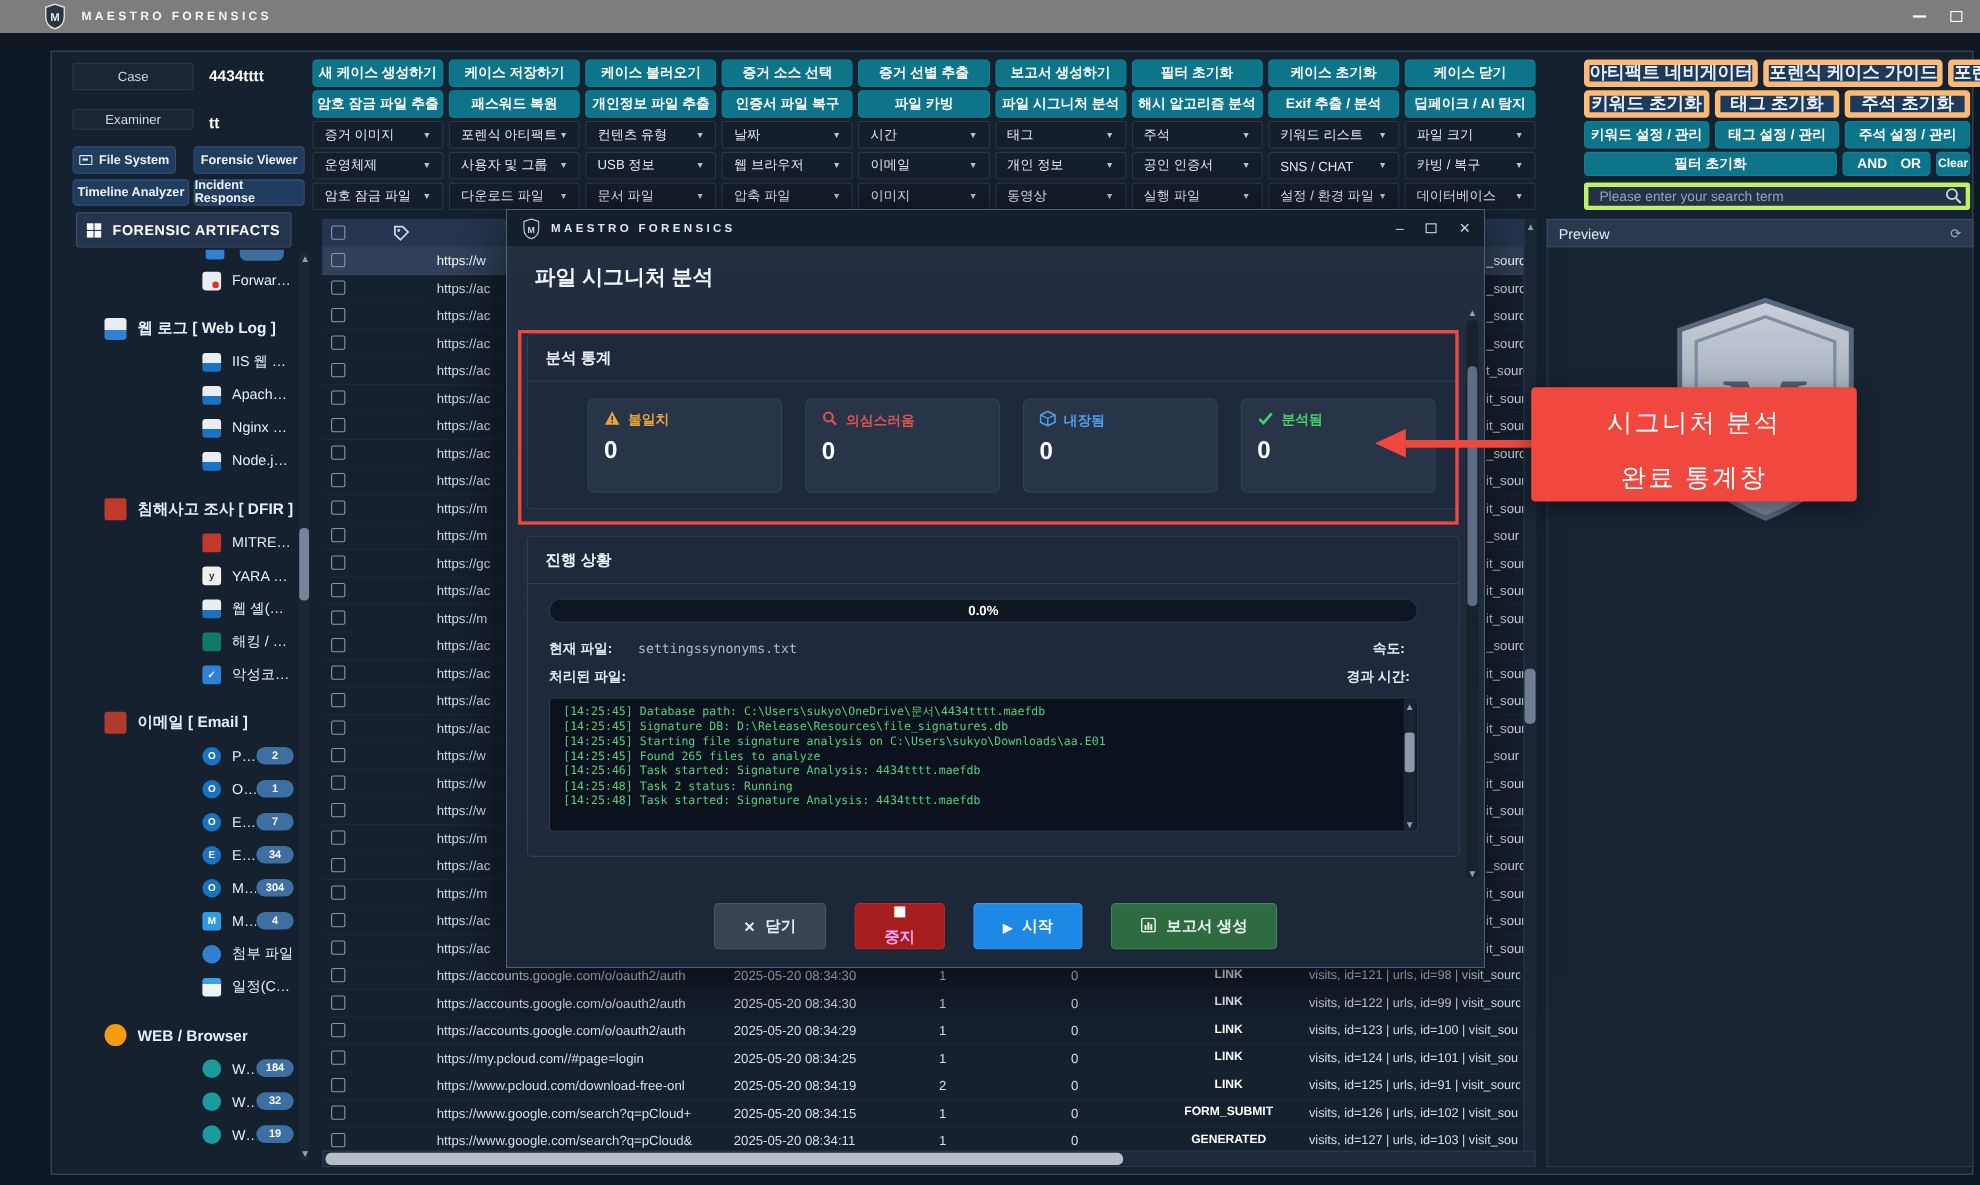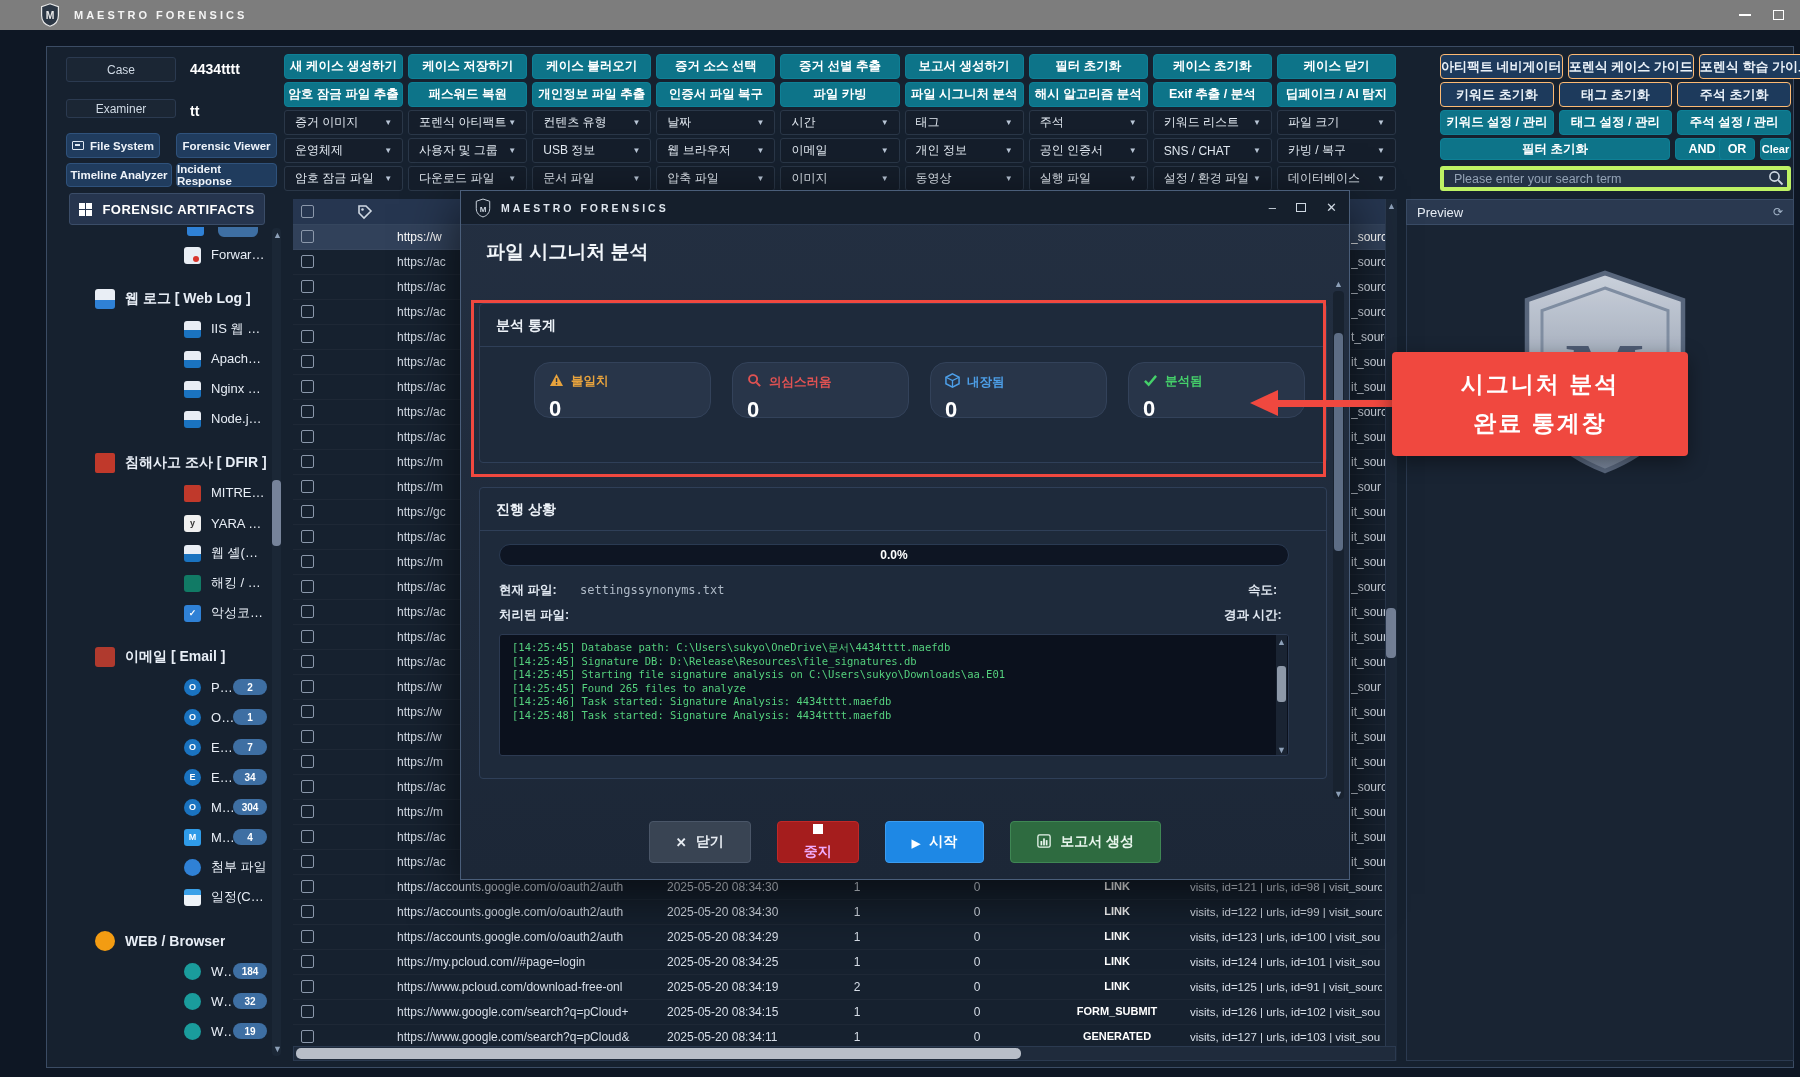--- a/index.html
+++ b/index.html
@@ -24,22 +24,22 @@
   .chipval{position:absolute;color:#fff;font-weight:bold;font-size:14px;}
   .navbtn{position:absolute;background:#203c5e;border:1px solid #2f527c;border-radius:4px;color:#eef3f9;
     font-size:11.5px;font-weight:bold;display:flex;align-items:center;justify-content:center;gap:6px;cursor:pointer;}
   .fsicon{width:12px;height:9px;border:1.5px solid #dfe8f2;border-radius:1px;position:relative;}
   .fsicon::after{content:"";position:absolute;left:2px;top:2px;width:5px;height:2px;background:#dfe8f2;}
 
   
   .btnrow{position:absolute;display:flex;gap:5px;}
   .tealbtn{flex:1;background:#0d7489;border:1px solid #0e8096;border-radius:4px;color:#fff;
     font-size:12.5px;font-weight:bold;display:flex;align-items:center;justify-content:center;cursor:pointer;white-space:nowrap;}
-  .navybtn{flex:1;background:#1d3a5c;border:1px solid #fdba74;border-radius:4px;color:#eaf1f8;
-    font-size:13px;font-weight:bold;display:flex;align-items:center;justify-content:center;cursor:pointer;white-space:nowrap;}
+  .navybtn{flex:1;background:#1d3a5c;border:5px solid #fdba74;border-radius:4px;color:#eaf1f8;
+    font-size:16px;font-weight:bold;display:flex;align-items:center;justify-content:center;cursor:pointer;white-space:nowrap;}
   .fcell{flex:1;background:#151e2b;border:1px solid #2a3748;border-radius:3px;color:#e3eaf2;
     font-size:12px;display:flex;align-items:center;padding:0 10px;cursor:pointer;white-space:nowrap;}
   .fcell .caret{margin-left:auto;color:#b9c6d6;font-size:8px;}
   .fcell .caret::after{content:"▼";}
 
   
   #search{position:absolute;left:1440px;top:166px;width:351px;height:25px;background:#243246;
     border:4px solid #bef264;border-radius:3px;color:#e6edf4;font-size:12.5px;padding:0 30px 0 10px;}
   #search::placeholder{color:#93a2b5;}
   #searchicon{position:absolute;left:1768px;top:170px;width:16px;height:16px;}
@@ -115,21 +115,21 @@
   #mctrl{margin-left:auto;margin-right:12px;display:flex;gap:20px;color:#cfd8e2;font-size:13px;align-items:center;}
   #mctrl .mc-min::after{content:"–";}
   #mctrl .mc-max{width:10px;height:9px;border:1.3px solid #cfd8e2;}
   #mctrl .mc-close::after{content:"✕";}
   #mtitle{position:absolute;left:25px;top:48px;font-size:19px;font-weight:bold;color:#f2f6fa;}
   .mbox{position:absolute;left:18px;width:848px;background:#1e2a3b;border:1px solid #2f3f58;border-radius:4px;}
   .mbox .bt{position:absolute;left:16px;top:13px;font-size:14px;font-weight:bold;color:#eef3f9;}
   .mbox .bdiv{position:absolute;left:0;top:42px;width:100%;height:1px;background:#2f3f58;}
   #statsbox{top:112px;height:160px;}
   #cards{position:absolute;left:54px;top:58px;width:771px;display:flex;gap:21px;}
-  .card{flex:1;height:56px;background:#283549;border:1px solid #33425a;border-radius:16px;padding:10px 14px;}
+  .card{flex:1;height:86px;background:#283549;border:1px solid #33425a;border-radius:6px;padding:10px 14px;}
   .card .chead{display:flex;align-items:center;gap:7px;font-size:12.5px;font-weight:bold;}
   .card .cval{margin-top:6px;font-size:22px;font-weight:bold;color:#fff;}
   #progbox{top:296px;height:292px;}
   #pbar{position:absolute;left:19px;top:56px;width:790px;height:22px;background:#0e1523;border:1px solid #2a3a52;
     border-radius:12px;display:flex;align-items:center;justify-content:center;color:#fff;font-size:12px;font-weight:bold;}
   .plabel{position:absolute;font-size:12.5px;font-weight:bold;color:#e2e9f2;white-space:nowrap;}
   .pvalue{position:absolute;font-size:12px;color:#aeb9c6;font-family:"DejaVu Sans Mono",monospace;white-space:nowrap;}
   #logbox{position:absolute;left:19px;top:146px;width:790px;height:122px;background:#0b111d;border:1px solid #2c3a52;
     border-radius:3px;padding:6px 22px 6px 12px;overflow:hidden;}
   .logline{font-family:"DejaVu Sans Mono",monospace;font-size:10.5px;line-height:13.5px;color:#55d17e;white-space:nowrap;}
@@ -145,21 +145,21 @@
   .mbtn.start{background:#1e88e5;color:#fff;border-color:#3b9cf0;}
   .mbtn.report{background:#2e6b40;color:#e8f5ec;border-color:#3f8754;}
   .micon-stop{width:10px;height:10px;background:#fff;}
   .micon-close::before{content:"✕";font-size:13px;}
   .micon-start::before{content:"▶";font-size:11px;}
 
   
   #annrect{position:absolute;left:471px;top:300px;width:855px;height:177px;border:3px solid #f0483f;z-index:20;pointer-events:none;}
   #annlabel{position:absolute;left:1392px;top:352px;width:296px;height:104px;background:#f0483f;border-radius:4px;z-index:21;
     display:flex;flex-direction:column;align-items:center;justify-content:center;gap:8px;box-shadow:0 6px 20px rgba(0,0,0,.4);}
-  #annlabel div{color:#fff;font-size:23px;font-weight:bold;letter-spacing:2px;}
+  #annlabel div{color:#fff;font-size:23px;font-weight:normal;letter-spacing:2px;margin-top:11px;}
   #annline{position:absolute;left:1278px;top:400px;width:116px;height:7px;background:#f0483f;z-index:21;}
   #annhead{position:absolute;left:1250px;top:390px;width:0;height:0;z-index:21;
     border-top:13px solid transparent;border-bottom:13px solid transparent;border-right:28px solid #f0483f;}
 
   
   #clip-ico{position:absolute;left:187px;top:227px;width:17px;height:9px;background:#2f81d6;border-radius:0 0 3px 3px;}
   #clip-pill{position:absolute;left:218px;top:227px;width:40px;height:10px;background:#3e6fa3;border-radius:0 0 6px 6px;}
 </style>
 </head>
 <body>
@@ -788,20 +788,21 @@
     <span class="pvalue" style="left:100px;top:95px;">settingssynonyms.txt</span>
     <span class="plabel" style="left:744px;top:94px;margin-left:24px;">속도:</span>
     <span class="plabel" style="left:19px;top:119px;">처리된 파일:</span>
     <span class="plabel" style="left:744px;top:119px;">경과 시간:</span>
     <div id="logbox">
         <div class="logline">[14:25:45] Database path: C:\Users\sukyo\OneDrive\문서\4434tttt.maefdb</div>
         <div class="logline">[14:25:45] Signature DB: D:\Release\Resources\file_signatures.db</div>
         <div class="logline">[14:25:45] Starting file signature analysis on C:\Users\sukyo\Downloads\aa.E01</div>
         <div class="logline">[14:25:45] Found 265 files to analyze</div>
         <div class="logline">[14:25:46] Task started: Signature Analysis: 4434tttt.maefdb</div>
+        <div class="logline">[14:25:48] Task 2 status: Running</div>
         <div class="logline">[14:25:48] Task started: Signature Analysis: 4434tttt.maefdb</div>
       </div>
     <div id="logscroll"></div>
     <div id="logthumb"></div>
     <span class="scrollarrow" style="left:797px;top:149px;">▲</span>
     <span class="scrollarrow" style="left:797px;top:257px;">▼</span>
   </div>
 
   <div id="mscroll"></div>
   <div id="mthumb"></div>

